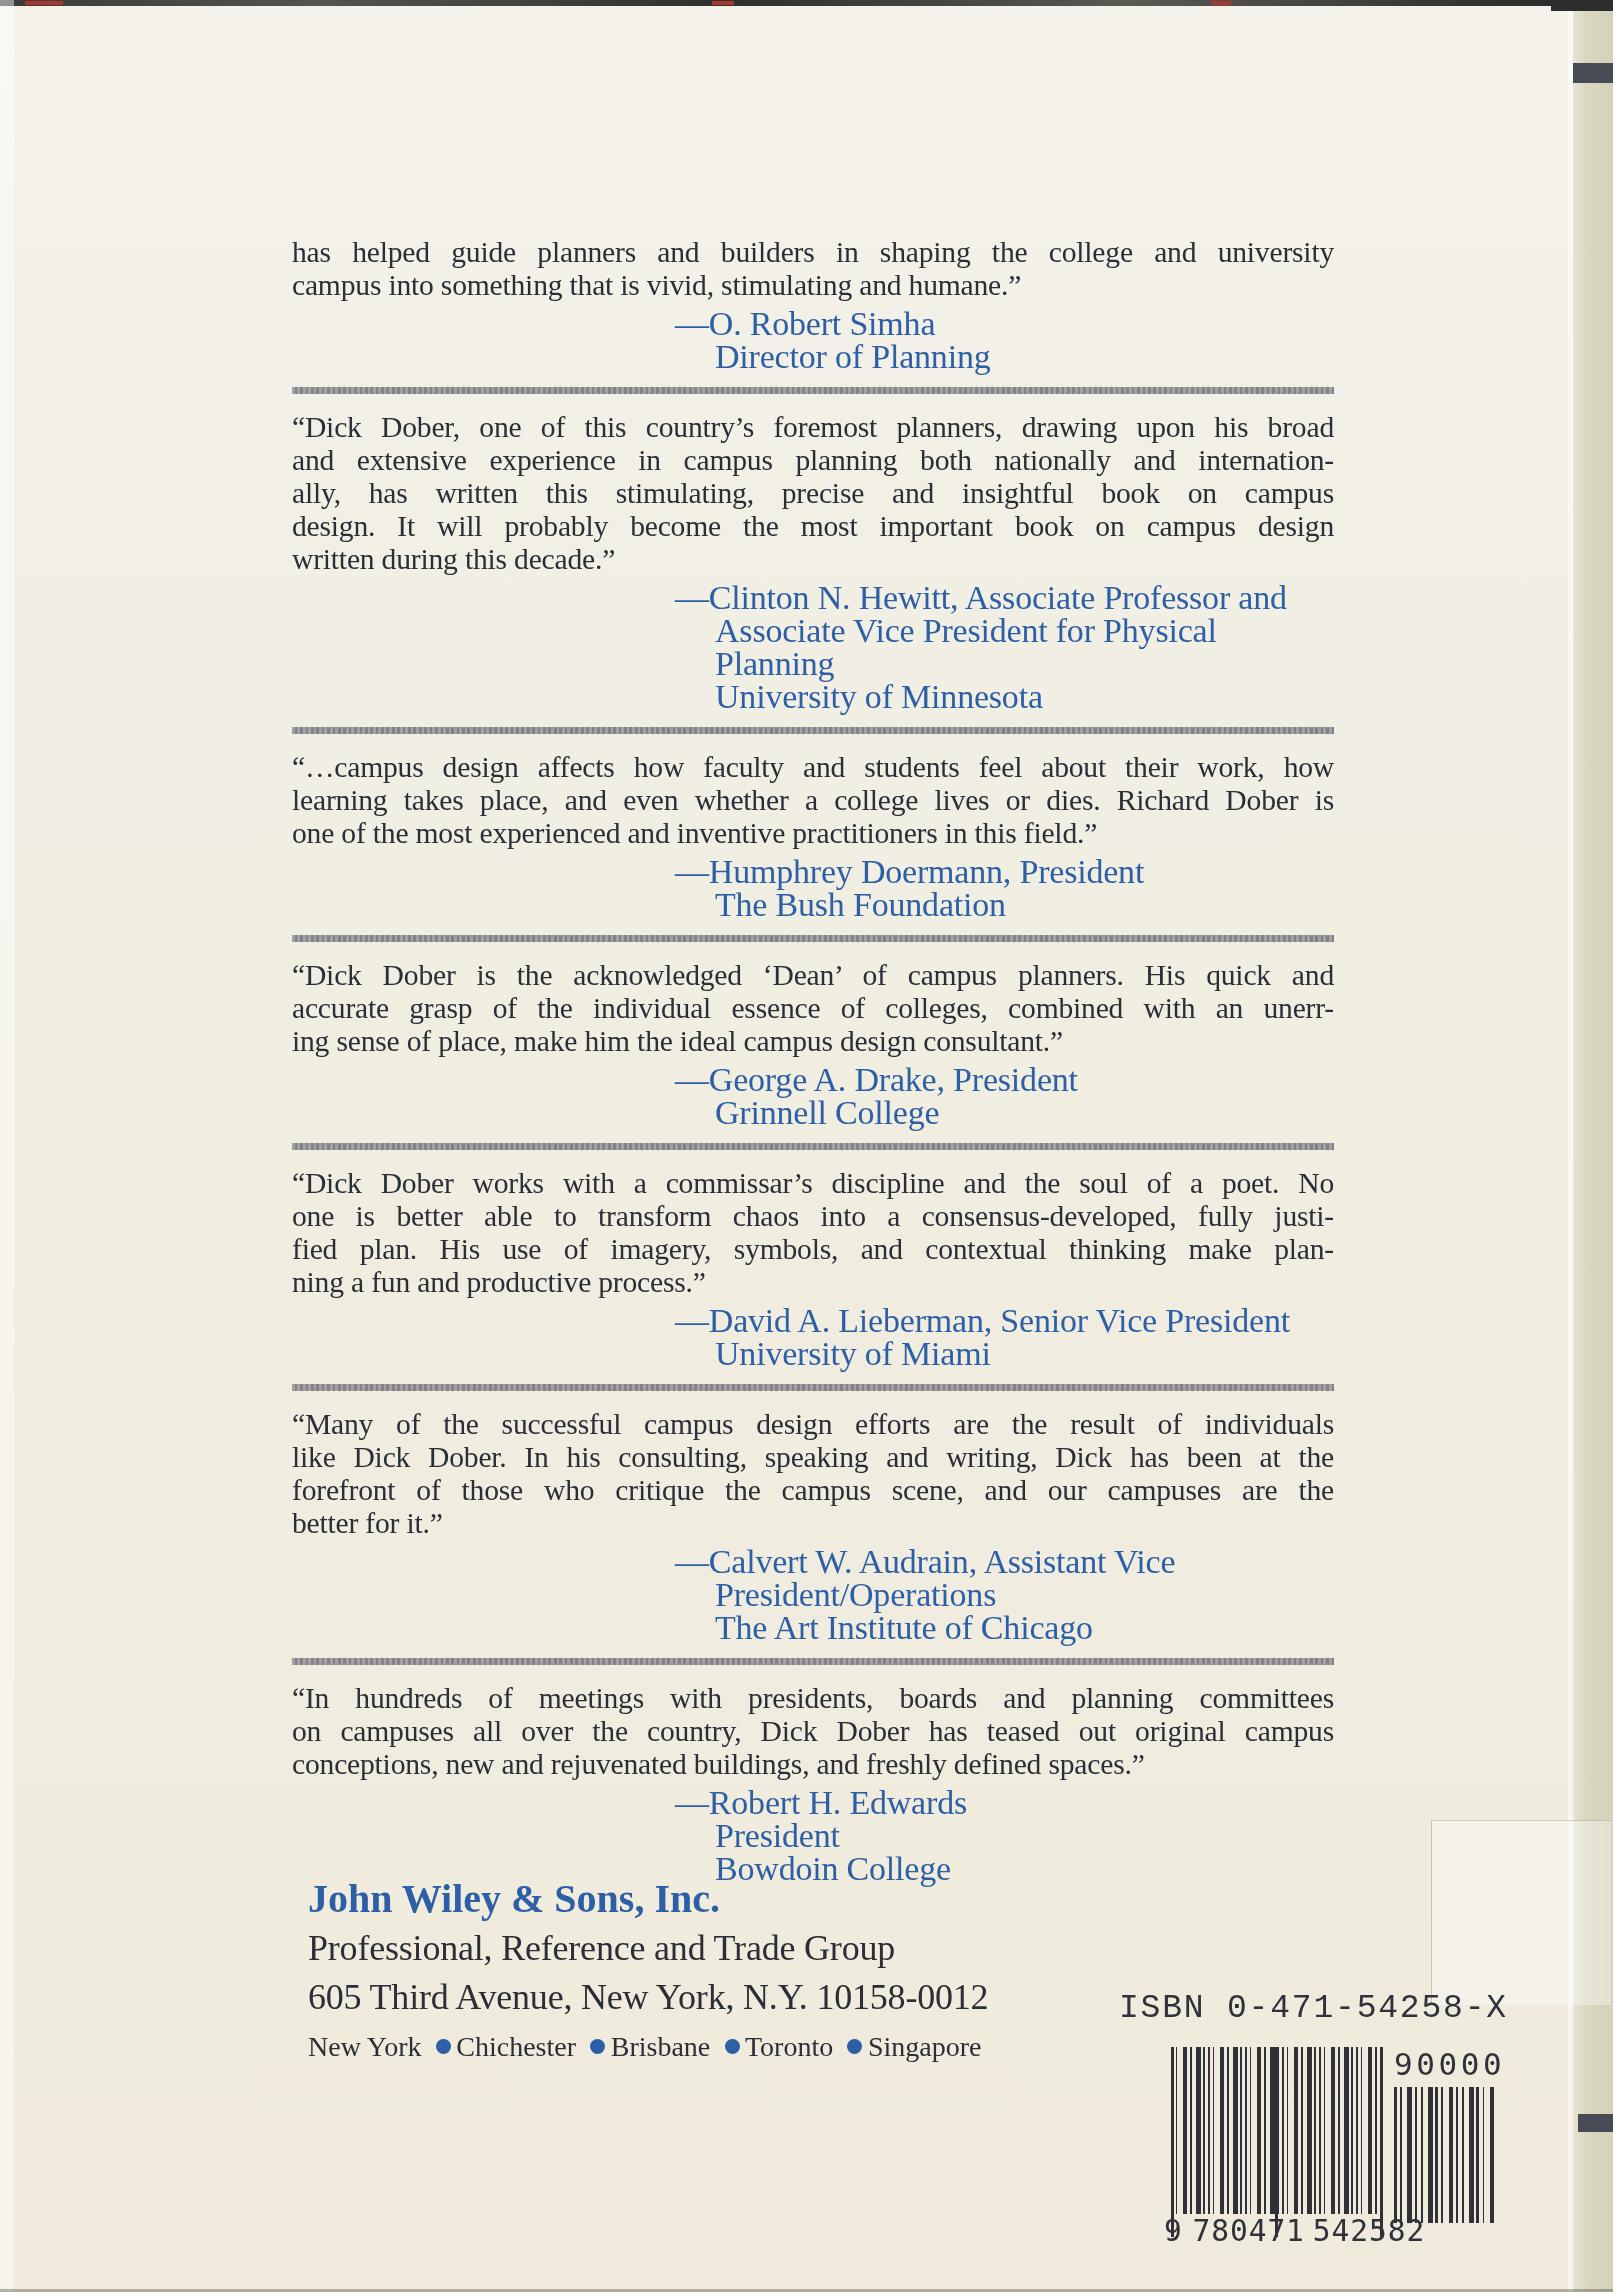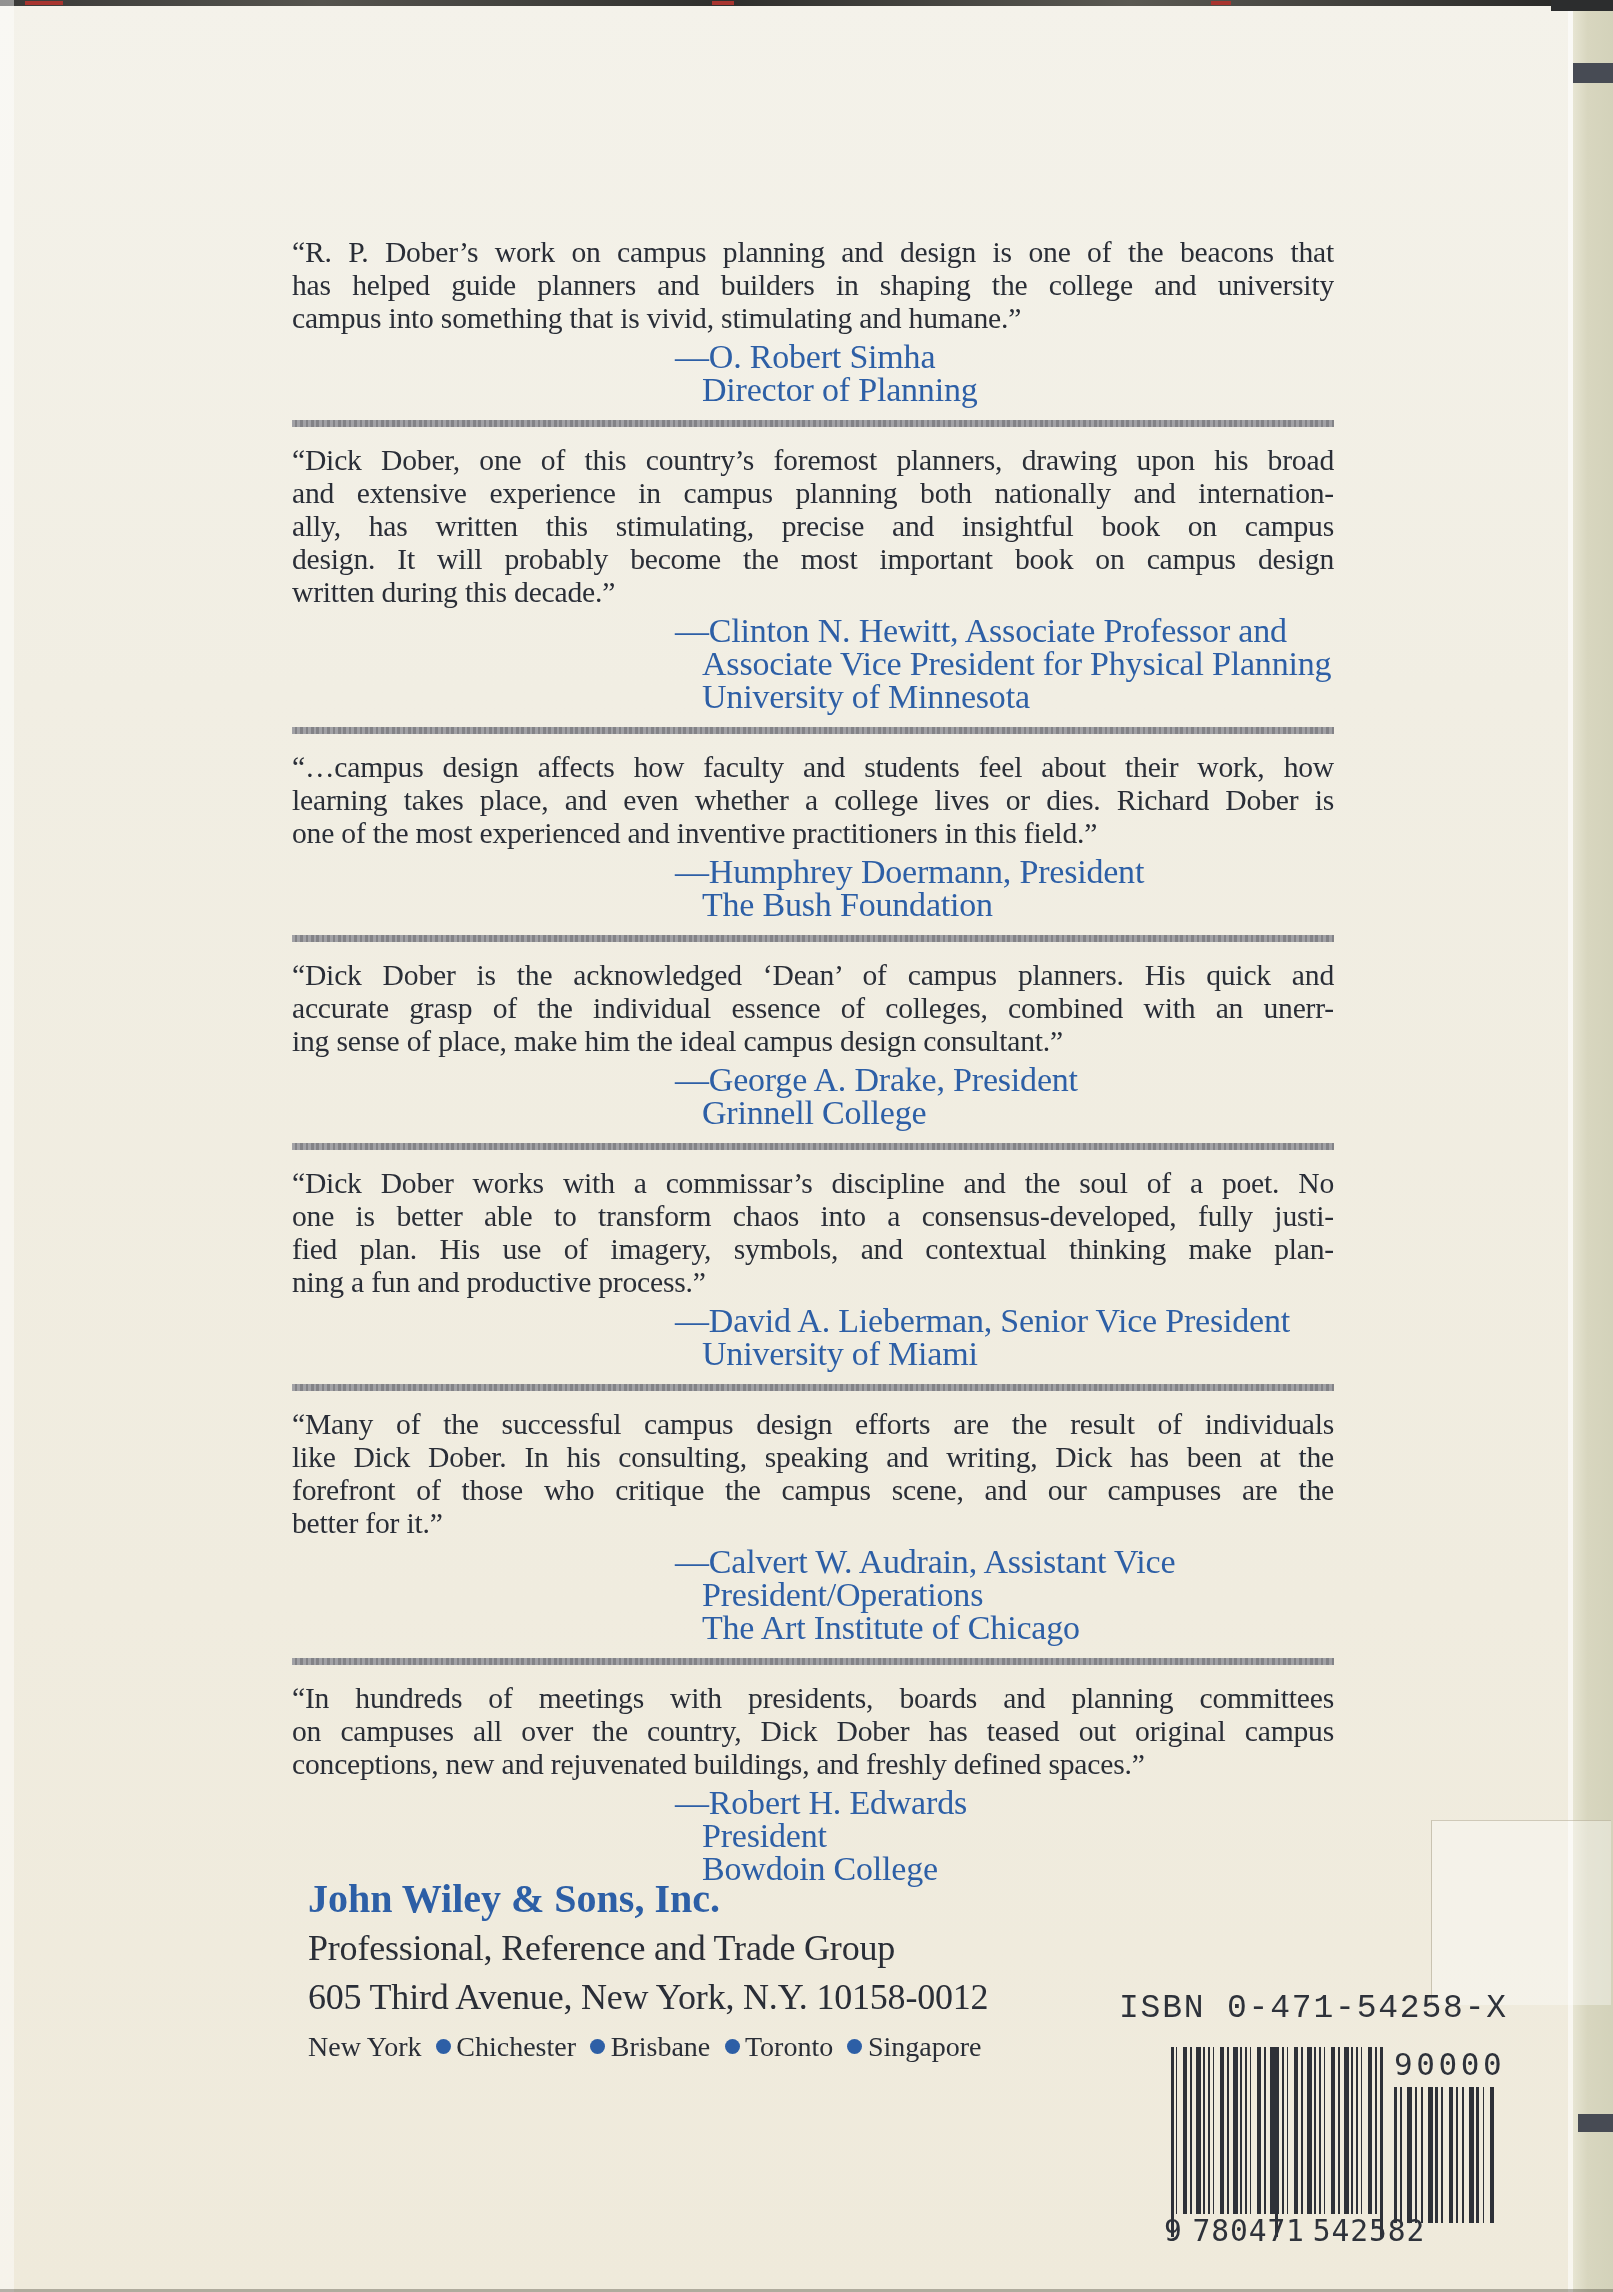--- a/index.html
+++ b/index.html
@@ -31,21 +31,21 @@
   .quotes { position:absolute; left:292px; top:236px; width:1042px; }
   .quote-line {
     font-size:29.6px; line-height:33px; color:#2a2e37;
     letter-spacing:-0.2px;
     text-align:justify; text-align-last:justify;
     white-space:normal; overflow:hidden;
   }
   .quote-line.last { text-align-last:left; }
   .attr { margin-left:383px; margin-top:5.4px; color:#2d5fa6; }
   .attr-line { font-size:34px; line-height:33px; letter-spacing:-0.2px; }
-  .attr-line.cont { margin-left:27px; }
+  .attr-line.cont { margin-left:40px; }
   .separator { height:7.2px; background:#8e8e92; margin:13.4px 0 17px 0;
     background-image:repeating-linear-gradient(90deg, rgba(255,255,255,0.18) 0 2.7px, rgba(0,0,0,0.08) 2.7px 5.4px); }
 
   
   .publisher { position:absolute; left:308px; top:1874px; width:860px; color:#2a2e37; }
   .pub-name { font-size:40px; line-height:50px; font-weight:bold; color:#2d5fa6; letter-spacing:0; }
   .pub-line { font-size:36px; line-height:49px; letter-spacing:-0.2px; }
   .pub-cities { font-size:28px; line-height:49px; display:flex; align-items:center; }
   .bullet { display:inline-block; width:15px; height:15px; border-radius:50%; background:#2d5fa6; margin:0 5.4px 0 14.3px; }
 
@@ -90,21 +90,20 @@
   <div class="right-strip"></div>
   <div class="corner-dark"></div>
   <div class="notch" style="top:63px;width:41px;height:19.7px;"></div>
   <div class="notch" style="top:2114px;width:36px;height:18px;"></div>
   <div class="sticker-outline"></div>
   <div class="bottom-edge"></div>
 
   <div class="quotes">
 
     <div class="quote">
-      <div class="quote-line">“R. P. Dober’s work on campus planning and design is one of the beacons that</div>
       <div class="quote-line">has helped guide planners and builders in shaping the college and university</div>
       <div class="quote-line last">campus into something that is vivid, stimulating and humane.”</div>
       <div class="attr">
         <div class="attr-line">—O. Robert Simha</div>
         <div class="attr-line cont">Director of Planning</div>
       </div>
     </div>
     <div class="separator"></div>
 
     <div class="quote">

